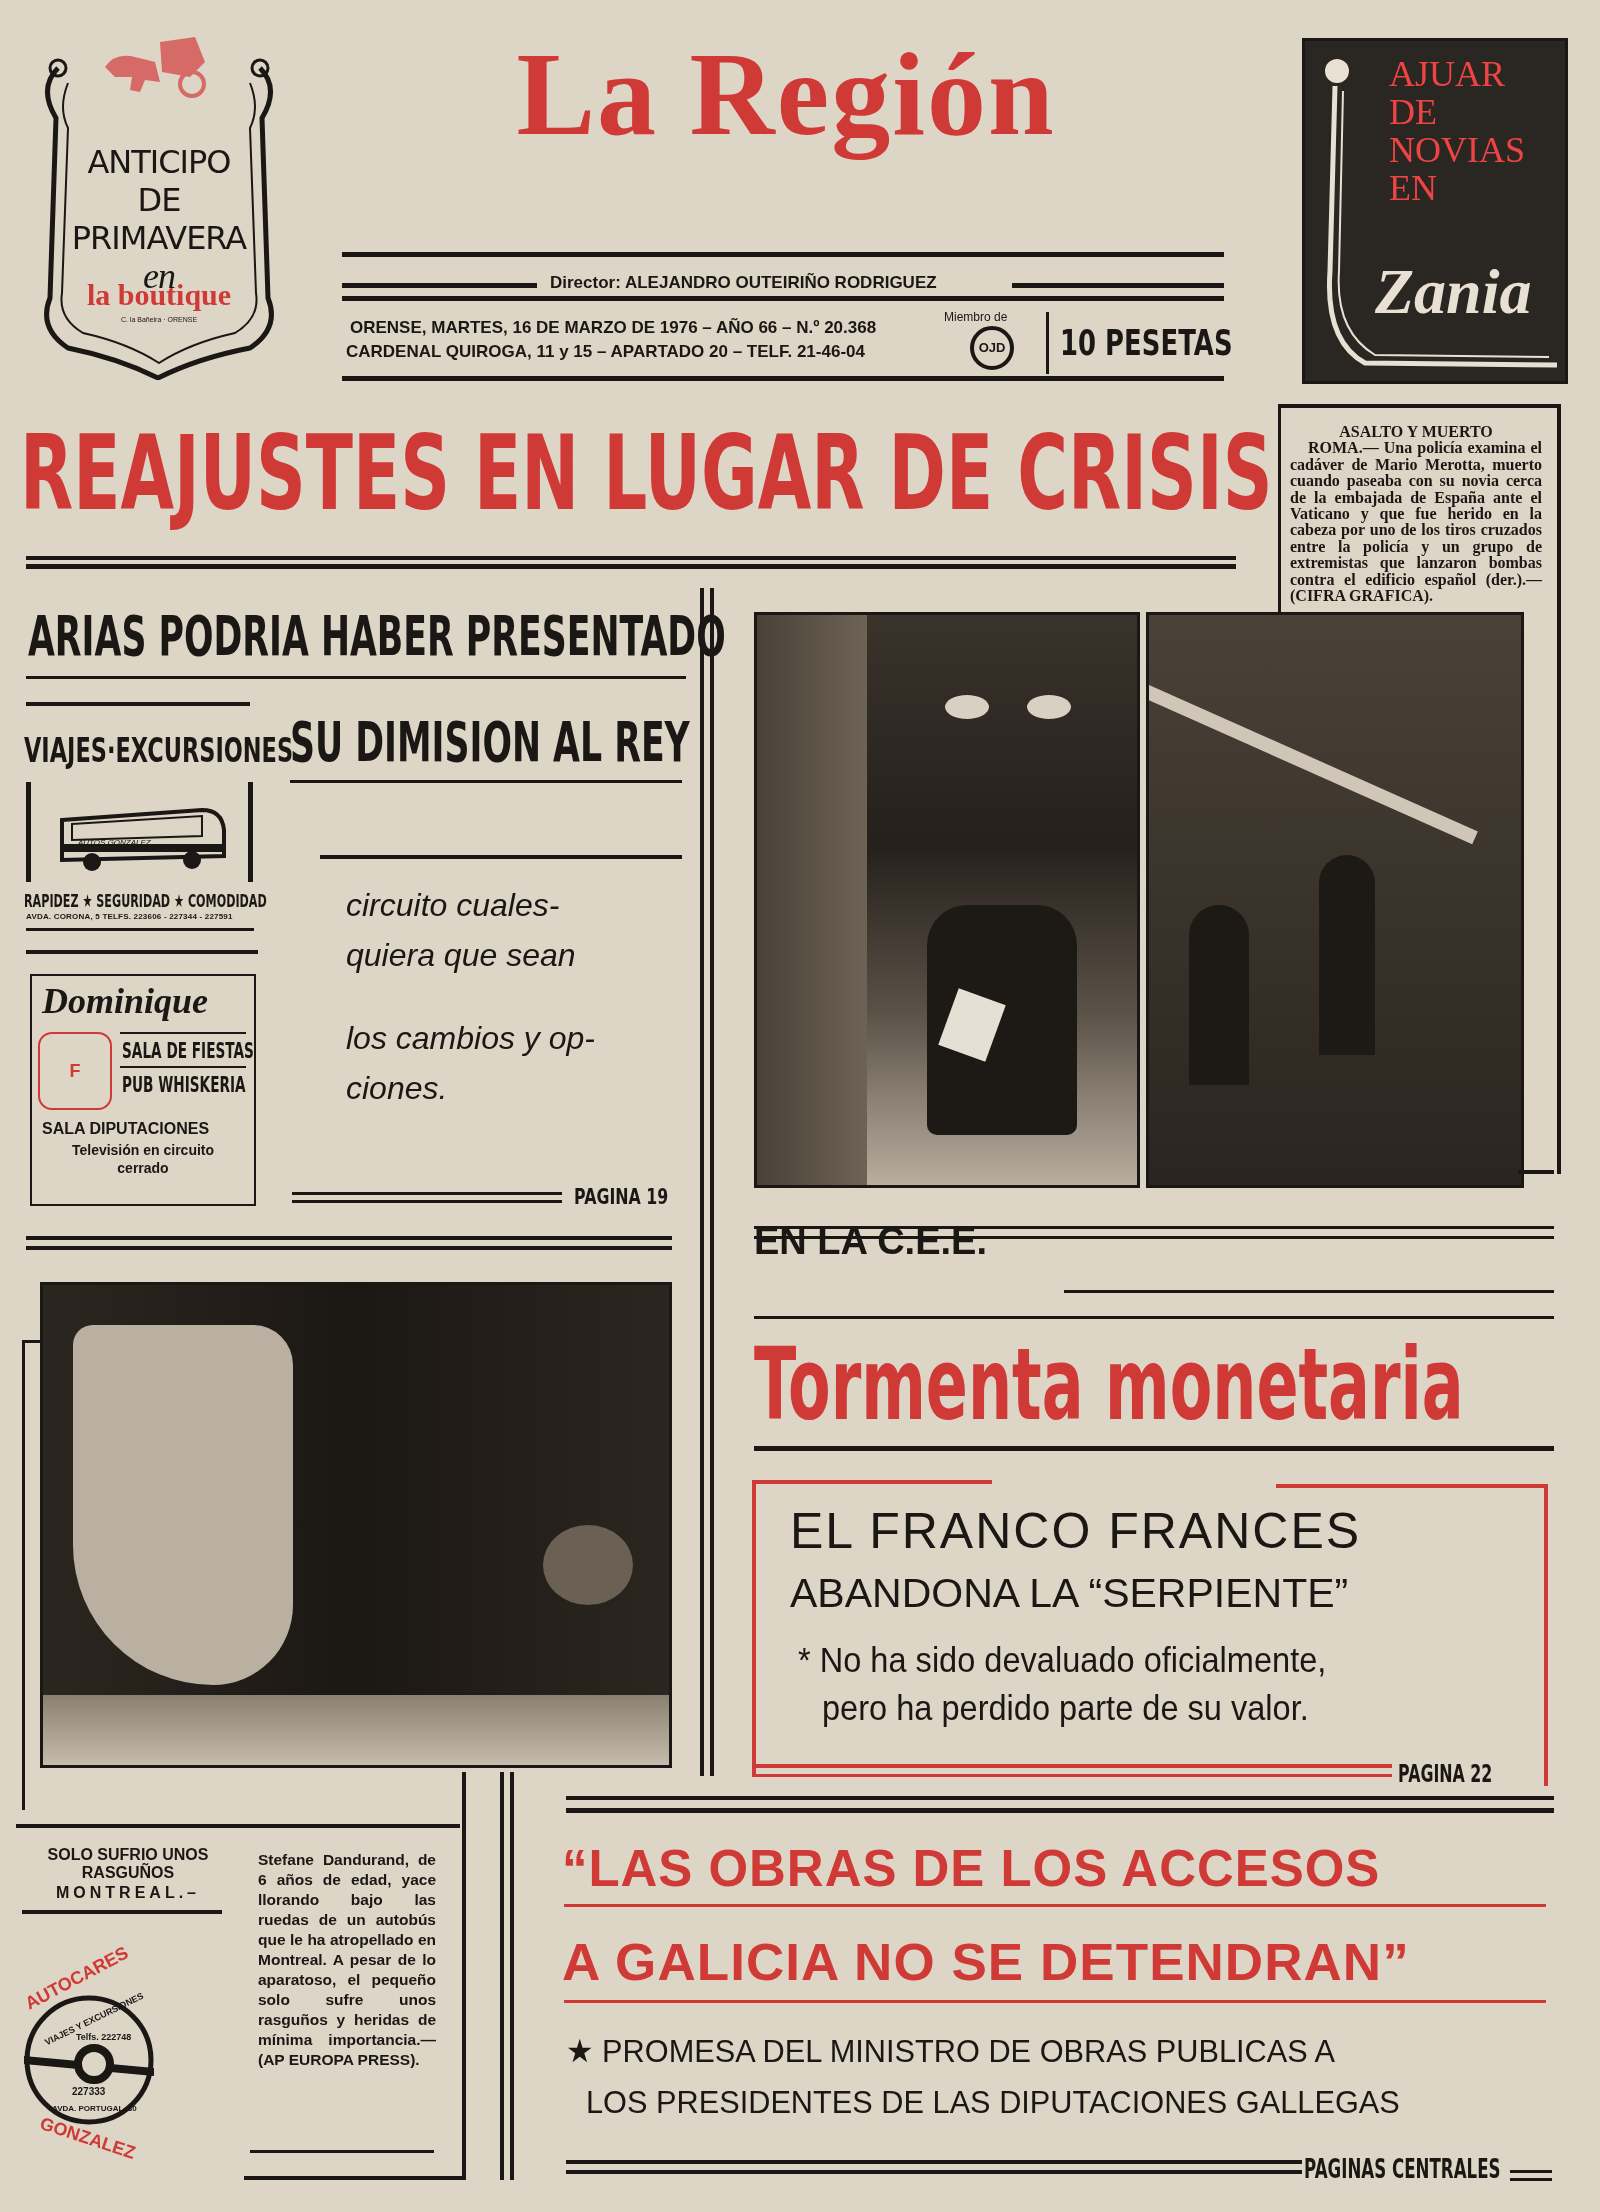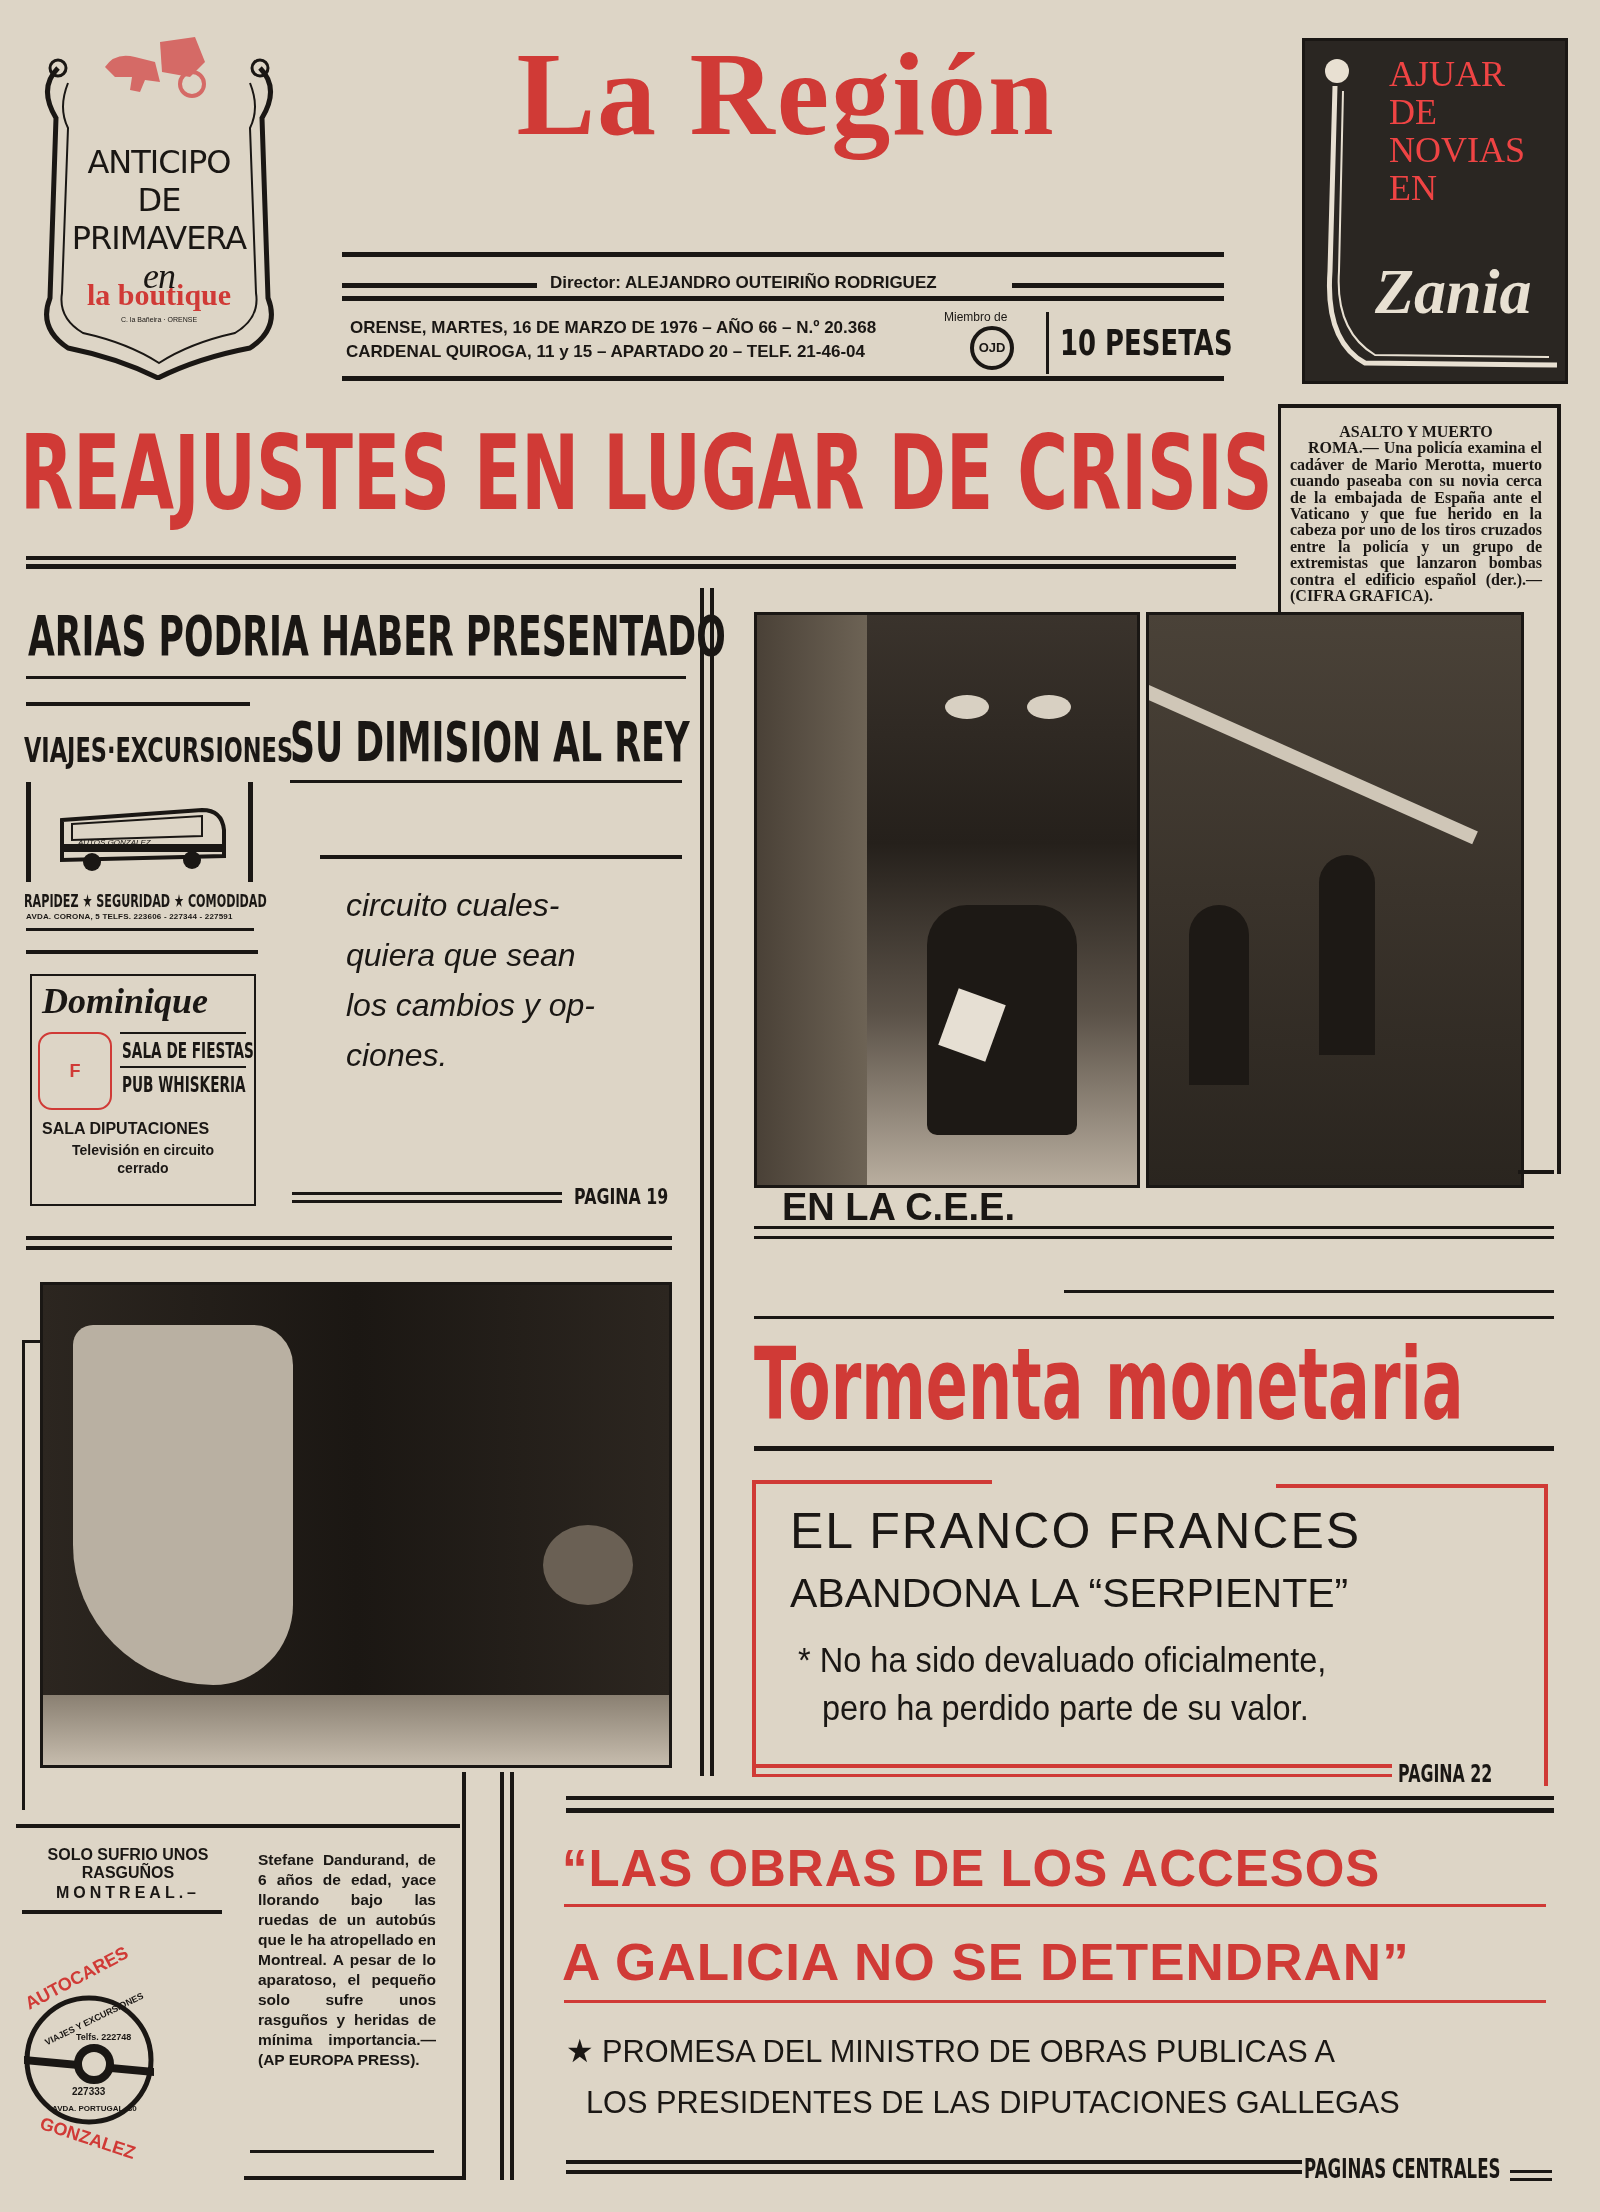--- a/index.html
+++ b/index.html
@@ -81,21 +81,21 @@
 
 <div class="abs cond" style="left:28px;top:606px;font-size:56px;line-height:60px;transform:scaleX(0.62);">ARIAS PODRIA HABER PRESENTADO</div>
 <div class="rule" style="left:26px;top:676px;width:660px;height:3px;"></div>
 <div class="rule" style="left:26px;top:702px;width:224px;height:4px;"></div>
 <div class="abs cond" style="left:290px;top:712px;font-size:56px;line-height:60px;transform:scaleX(0.62);">SU DIMISION AL REY</div>
 <div class="rule" style="left:290px;top:780px;width:392px;height:3px;"></div>
 <div class="rule" style="left:320px;top:855px;width:362px;height:4px;"></div>
 <div class="abs" style="left:320px;top:880px;width:350px;font-size:32px;line-height:50px;font-style:italic;">
   <div style="padding-left:26px;">circuito cuales-</div>
   <div style="padding-left:26px;">quiera que sean</div>
-  <div style="padding-left:26px;">los cambios y op-</div>
+  <div style="padding-left:26px;margin-top:33px;">los cambios y op-</div>
   <div style="padding-left:26px;">ciones.</div>
 </div>
 <div class="rule" style="left:292px;top:1192px;width:270px;height:3px;"></div>
 <div class="rule" style="left:292px;top:1200px;width:270px;height:3px;"></div>
 <div class="abs cond" style="left:574px;top:1184px;font-size:22px;transform:scaleX(0.72);">PAGINA 19</div>
 
 <div class="abs" style="left:22px;top:730px;width:236px;height:200px;">
   <div class="cond" style="position:absolute;left:2px;top:0;font-size:34px;transform:scaleX(0.66);">VIAJES·EXCURSIONES</div>
   <div class="rule" style="left:4px;top:52px;width:5px;height:100px;"></div>
   <div class="rule" style="left:226px;top:52px;width:5px;height:100px;"></div>
@@ -137,21 +137,21 @@
 </div>
 <div class="photo" style="left:1146px;top:612px;width:372px;height:570px;background:linear-gradient(180deg,#4a4238 0%,#3a332b 50%,#2a251f 100%);">
   <div class="abs" style="left:0;top:70px;width:360px;height:14px;background:#cfc6b7;transform:rotate(24deg);transform-origin:left top;"></div>
   <div class="abs" style="left:40px;top:290px;width:60px;height:180px;border-radius:30px 30px 0 0;background:#1d1915;"></div>
   <div class="abs" style="left:170px;top:240px;width:56px;height:200px;border-radius:28px 28px 0 0;background:#1d1915;"></div>
 </div>
 <div class="rule" style="left:1518px;top:1170px;width:36px;height:4px;"></div>
 
 <div class="rule" style="left:754px;top:1226px;width:800px;height:3px;"></div>
 <div class="rule" style="left:754px;top:1236px;width:800px;height:3px;"></div>
-<div class="abs" style="left:754px;top:1186px;font-size:38px;font-weight:bold;white-space:nowrap;margin-left:28px;">EN LA C.E.E.</div>
+<div class="abs" style="left:754px;top:1220px;font-size:38px;font-weight:bold;white-space:nowrap;">EN LA C.E.E.</div>
 <div class="rule" style="left:1064px;top:1290px;width:490px;height:3px;"></div>
 <div class="rule" style="left:754px;top:1316px;width:800px;height:3px;"></div>
 <div class="abs cond red" style="left:754px;top:1330px;font-size:100px;line-height:110px;transform:scaleX(0.62);">Tormenta   monetaria</div>
 <div class="rule" style="left:754px;top:1446px;width:800px;height:5px;"></div>
 
 <div class="rrule" style="left:752px;top:1480px;width:4px;height:296px;"></div>
 <div class="rrule" style="left:752px;top:1480px;width:240px;height:4px;"></div>
 <div class="rrule" style="left:1276px;top:1484px;width:272px;height:4px;"></div>
 <div class="rrule" style="left:1544px;top:1484px;width:4px;height:302px;"></div>
 <div class="rrule" style="left:752px;top:1764px;width:640px;height:4px;"></div>

